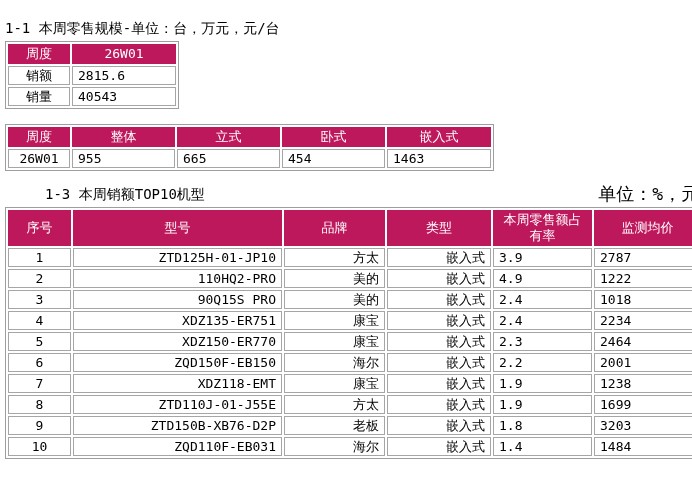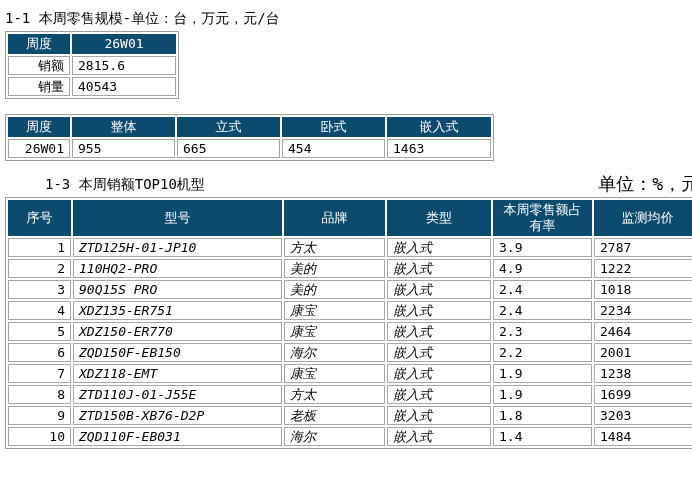--- a/index.html
+++ b/index.html
@@ -4,21 +4,21 @@
 <style>
   * { box-sizing: border-box; }
   html, body {
     margin: 0; padding: 0;
     width: 692px; height: 504px;
     background: #ffffff;
     color: #000000;
     font-family: "DejaVu Sans Mono", "DejaVu Sans", "Liberation Sans", sans-serif;
     overflow: hidden;
   }
-  .page { padding: 10px 4px 0 5px; }
+  .page { padding: 20px 4px 0 5px; }
 
   .sec-title {
     font-size: 14px;
     line-height: 16px;
     margin: 0 0 5px 0;
     font-weight: normal;
     white-space: nowrap;
   }
   .sec { margin-top: 15px; }
   .sec:first-child { margin-top: 0; }
@@ -35,44 +35,44 @@
   .unit-note { font-size: 18px; line-height: 16px; white-space: nowrap; }
 
   table {
     border-collapse: separate;
     border-spacing: 2px;
     border: 1px solid #9e9e9e;
     background: #ffffff;
     table-layout: fixed;
   }
   th {
-    background: #0c4a6e;
+    background: #be185d;
     color: #ffffff;
     font-weight: normal;
     font-size: 13px;
     line-height: 16px;
     padding: 1px 4px;
     height: 19px;
     text-align: center;
     border: 1px solid transparent;
     overflow: hidden;
   }
   td {
     border: 1px solid #a6a6a6;
     background: #ffffff;
     font-size: 13px;
     line-height: 17px;
     height: 19px;
     padding: 0 5px;
     white-space: nowrap;
     overflow: hidden;
   }
-  .c { text-align: right; }
+  .c { text-align: center; }
   .r { text-align: left; }
-  .l { text-align: left; font-style: italic; }
+  .l { text-align: right; }
 
   .t1 { width: 166px; }
   .t2 { width: 476px; }
   .t3 { width: 683px; }
   .t3 th { height: 36px; }
 </style>
 </head>
 <body>
 
 <div class="page">

